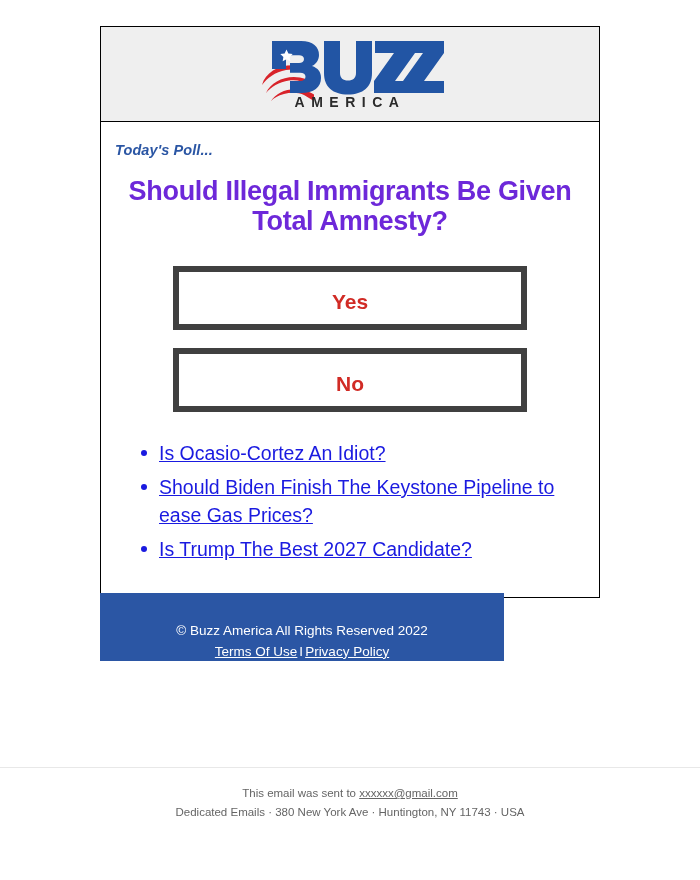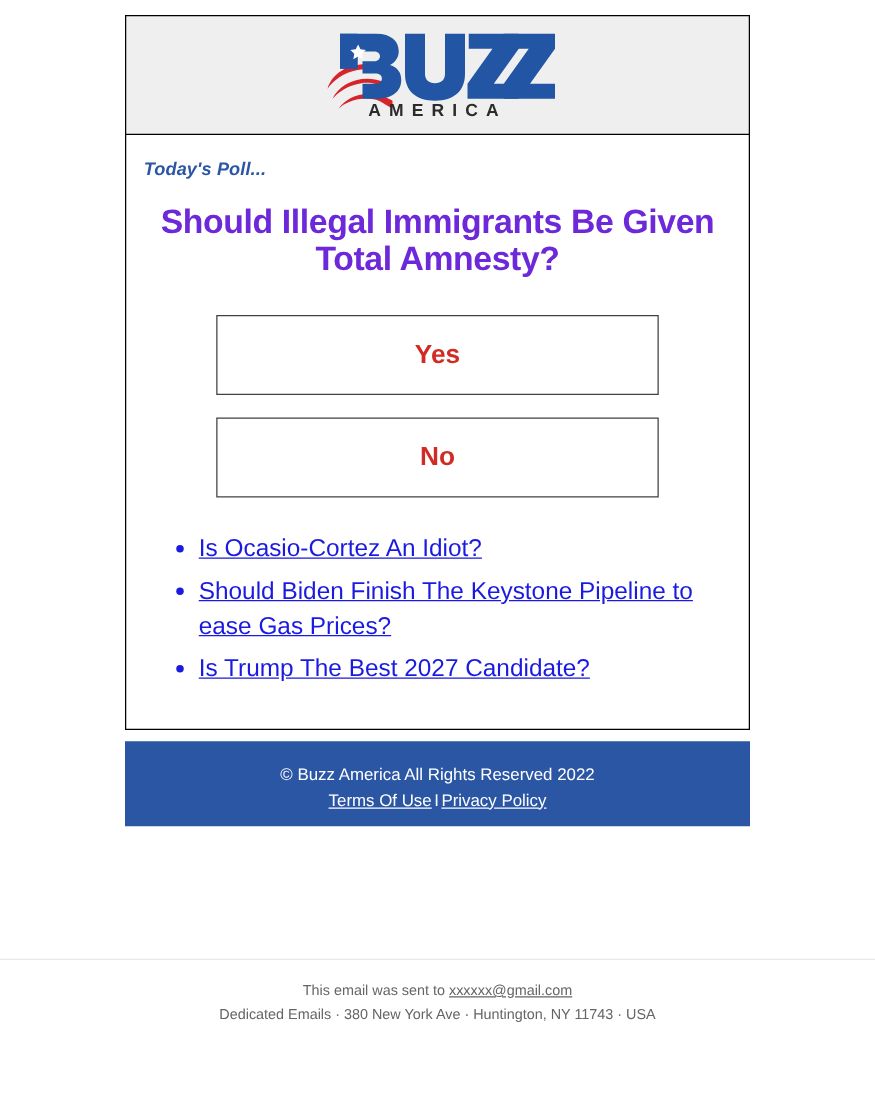--- a/index.html
+++ b/index.html
@@ -14,21 +14,21 @@
     font-family: "Liberation Sans", sans-serif;
     -webkit-font-smoothing: antialiased;
     overflow: hidden;
     position: relative;
   }
 
   
   .email-wrap {
     position: absolute;
     left: 100px;
-    top: 12px;
+    top: 26px;
     width: 568px;
   }
 
   .card-header {
     box-sizing: border-box;
     width: 500px;
     height: 96px;
     background: #efefef;
     border: 1px solid #000000;
     border-bottom: 1px solid #000000;
@@ -75,21 +75,21 @@
     letter-spacing: -0.3px;
   }
 
   .btn {
     box-sizing: border-box;
     display: block;
     width: 354px;
     height: 64px;
     margin: 0 auto;
     background: #ffffff;
-    border: 1px solid #404040;
+    border: 6px solid #404040;
     color: #d12b25;
     font-size: 21px;
     font-weight: bold;
     line-height: 60px;
     text-align: center;
     cursor: pointer;
     font-family: "Liberation Sans", sans-serif;
     padding: 0;
   }
   .btn-yes { margin-top: 30px; }
@@ -121,28 +121,28 @@
     text-decoration: underline;
     font-size: 19.5px;
     font-weight: normal;
   }
 
   
   .blue-footer {
     position: absolute;
     left: 100px;
     top: 593px;
-    width: 500px;
+    width: 404px;
     height: 68px;
     background: #2b56a4;
     color: #ffffff;
     text-align: center;
     font-size: 13.5px;
     line-height: 1.45;
-    padding-top: 17px;
+    padding-top: 28px;
     box-sizing: border-box;
   }
   .blue-footer .copy { display: block; font-weight: normal; }
   .blue-footer .legal { display: block; margin-top: 1px; }
   .blue-footer a {
     color: #ffffff;
     text-decoration: underline;
     text-align: right;
   }
   .blue-footer .sep { text-decoration: none; padding: 0 2px; }

